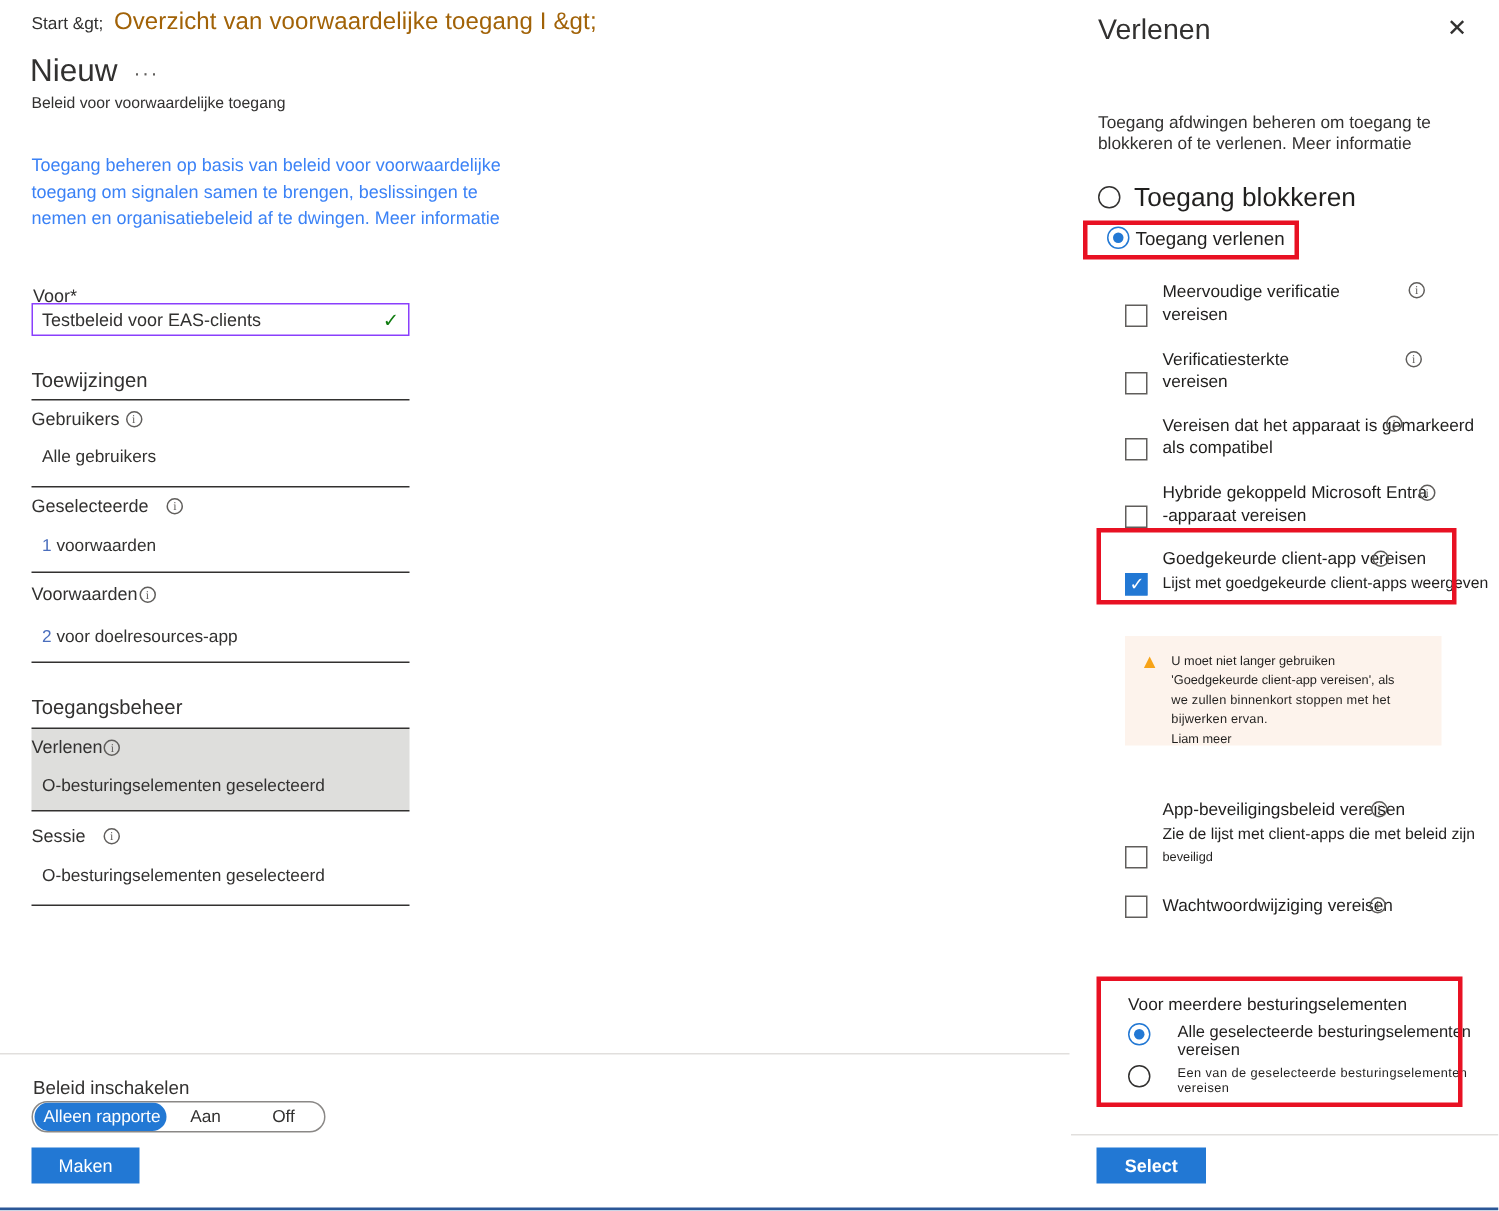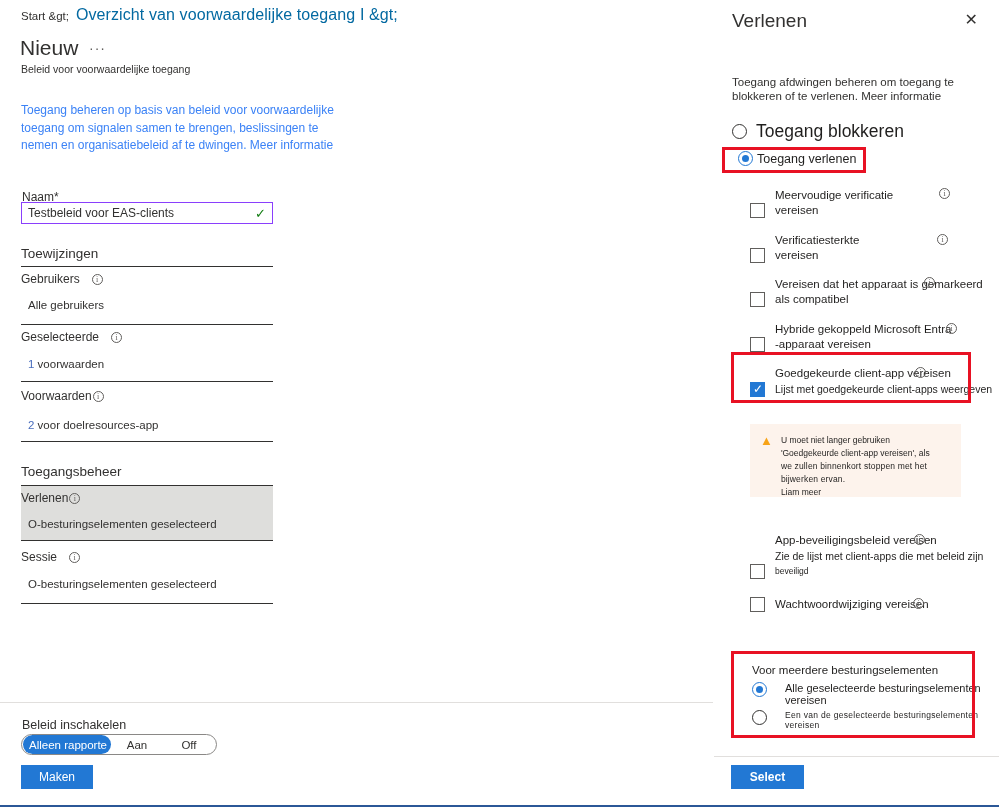--- a/index.html
+++ b/index.html
@@ -18,21 +18,21 @@
     width: 770px; height: 807px;
     background: #ffffff;
     border-right: 1px solid #e1dfdd;
   }
   .breadcrumb-row {
     position: absolute; left: 21px; top: 6px;
     display: flex; align-items: baseline; gap: 7px;
     white-space: nowrap;
   }
   .bc-start { font-size: 11.5px; color: #323130; }
-  .bc-main  { font-size: 16px; color: #0369a1; letter-spacing: .1px; }
+  .bc-main  { font-size: 16px; color: #a16207; letter-spacing: .1px; }
 
   .page-title {
     position: absolute; left: 20px; top: 36px;
     font-size: 21px; font-weight: 400; color: #323130;
   }
   .ellipsis-btn {
     position: absolute; left: 89px; top: 40px;
     font-size: 14px; color: #605e5c; letter-spacing: 1px;
   }
   .page-subtitle {
@@ -67,21 +67,21 @@
     position: absolute; left: 21px;
     font-size: 13.5px; color: #323130;
   }
   .hrule {
     position: absolute; left: 21px; width: 252px;
     border-top: 1px solid #323130;
   }
   .sub-label {
     position: absolute; left: 21px;
     font-size: 12px; color: #323130;
-    display: flex; align-items: center; gap: 12px;
+    display: flex; align-items: center; gap: 4px;
   }
   .sub-value {
     position: absolute; left: 28px;
     font-size: 11.5px; color: #323130;
   }
   .sub-value .count { color: #4a6ebd; }
   .info-circle {
     display: inline-block; width: 11px; height: 11px;
     border: 1px solid #605e5c; border-radius: 50%;
     font-size: 8px; line-height: 9px; text-align: center;
@@ -243,21 +243,21 @@
       <span class="bc-start">Start &amp;gt;</span>
       <span class="bc-main">Overzicht van voorwaardelijke toegang I &amp;gt;</span>
     </div>
 
     <div class="page-title">Nieuw</div>
     <div class="ellipsis-btn">···</div>
     <div class="page-subtitle">Beleid voor voorwaardelijke toegang</div>
 
     <div class="intro-text">Toegang beheren op basis van beleid voor voorwaardelijke toegang om signalen samen te brengen, beslissingen te nemen en organisatiebeleid af te dwingen. Meer informatie</div>
 
-    <div class="field-label naam-label">Naam*</div>
+    <div class="field-label naam-label">Voor*</div>
     <div class="name-input-wrap">
       <input type="text" value="Testbeleid voor EAS-clients" style="">
       <span class="check-ok">✓</span>
     </div>
 
     <div class="section-head" style="top:246px">Toewijzingen</div>
     <div class="hrule" style="top:266px"></div>
 
     <div class="sub-label" style="top:272px">
       <span>Gebruikers</span>

